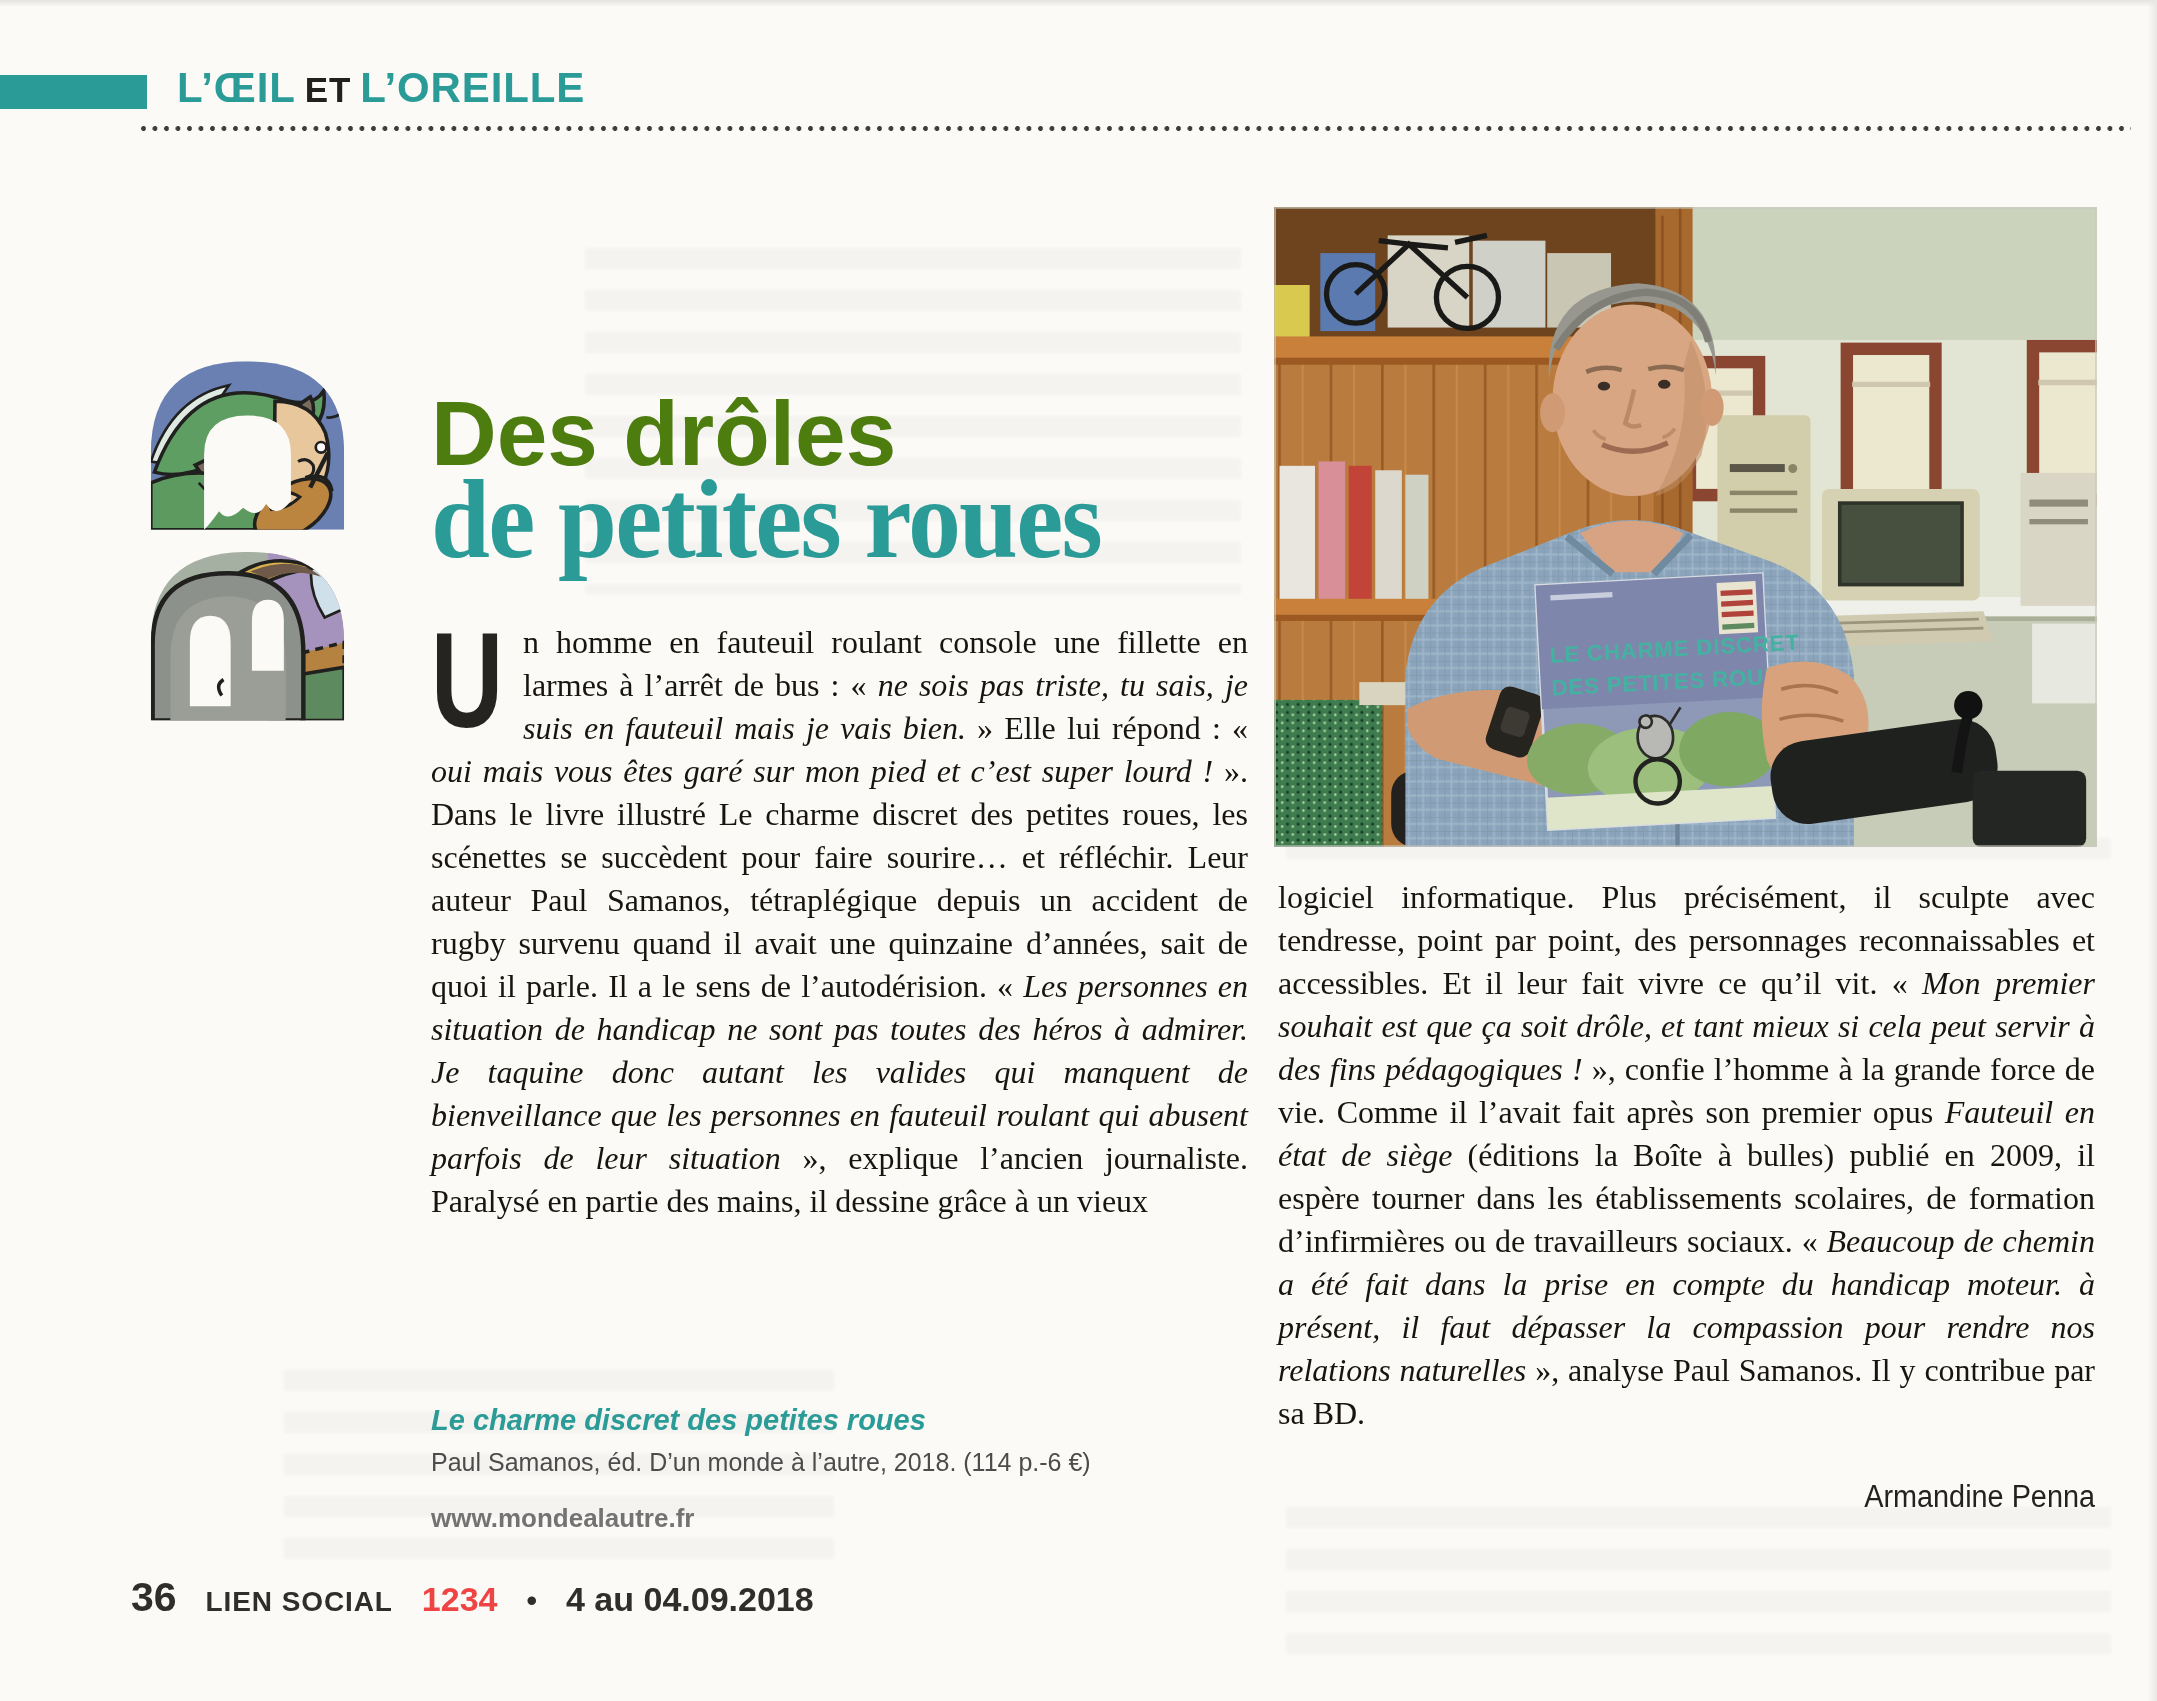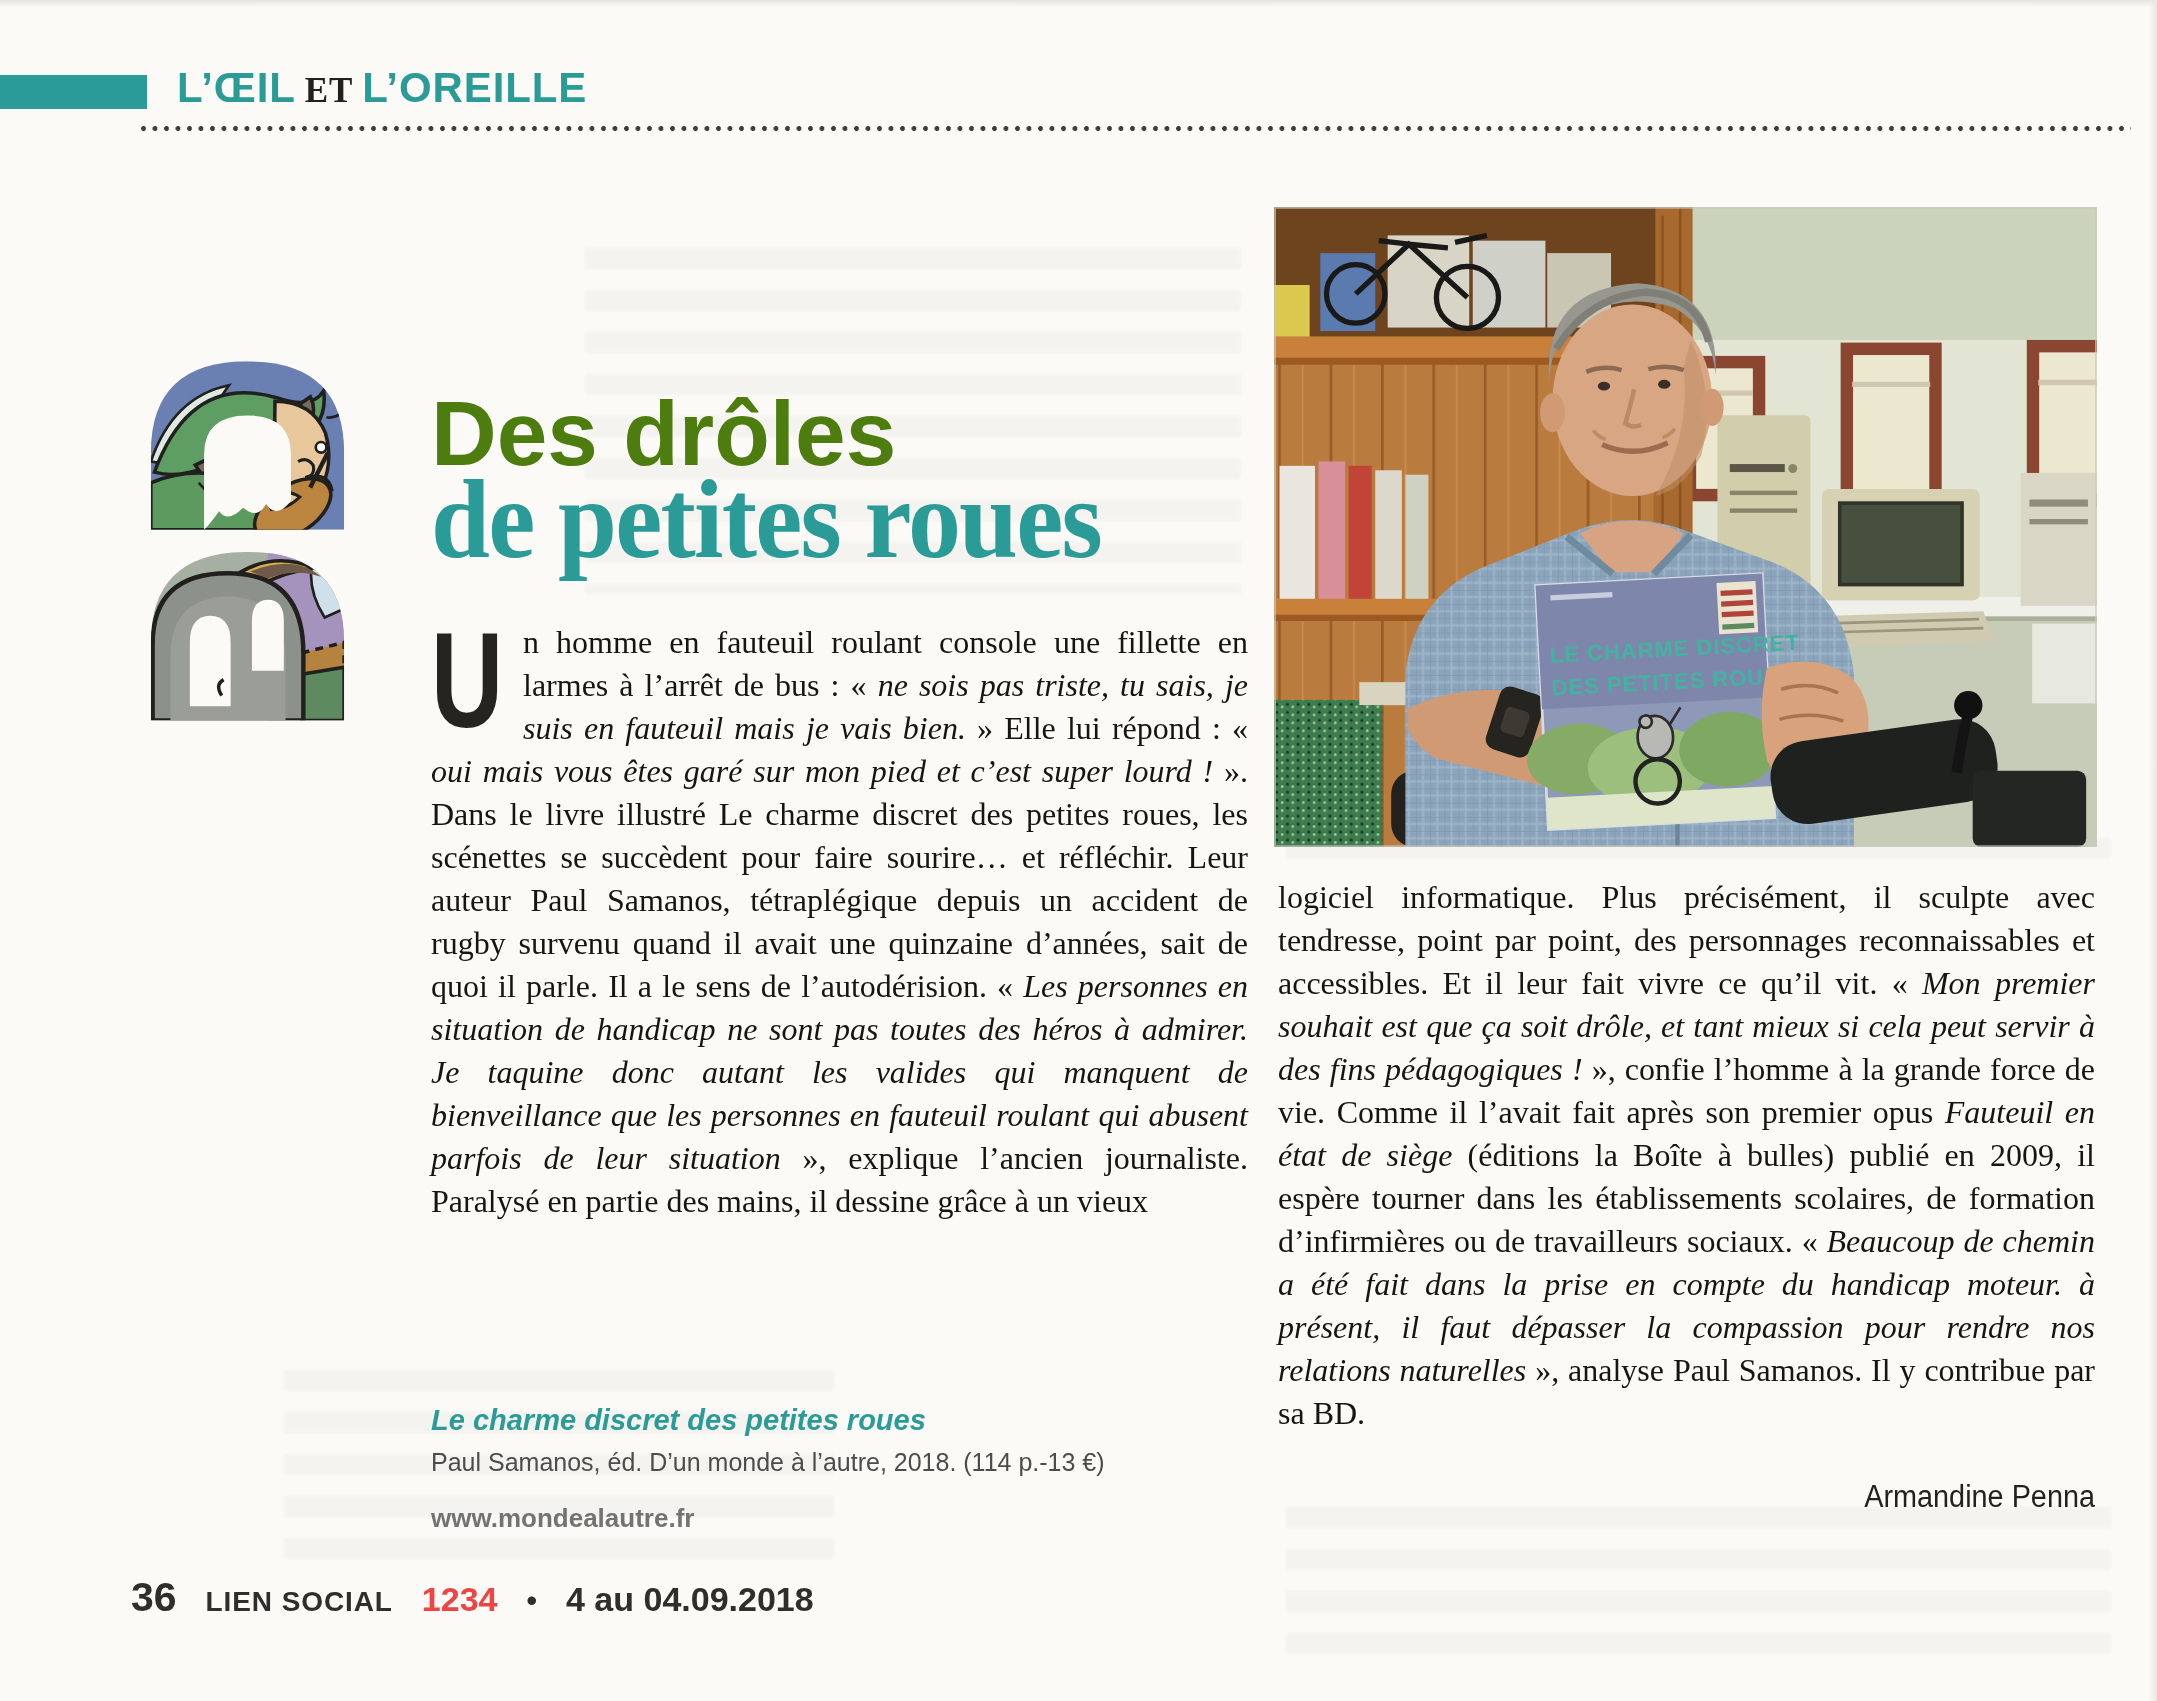--- a/index.html
+++ b/index.html
@@ -6,21 +6,21 @@
   .page{position:relative;width:2157px;height:1701px;background:#fbfaf6;overflow:hidden;
         font-family:"Liberation Serif",serif;color:#161412;}
   .edge-top{position:absolute;left:0;top:0;width:100%;height:7px;
             background:linear-gradient(#e4e3df,rgba(0,0,0,0));}
   .edge-right{position:absolute;right:0;top:0;width:8.9px;height:100%;
             background:linear-gradient(to left,#e8e7e3,rgba(0,0,0,0));}
   
   .kicker-bar{position:absolute;left:0;top:75px;width:147px;height:34px;background:#2a9b97;}
   .kicker{position:absolute;left:177px;top:64px;font-family:"Liberation Sans",sans-serif;
           font-weight:bold;font-size:42px;letter-spacing:0.9px;color:#2a9b97;white-space:nowrap;}
-  .kicker .et{color:#20201e;font-size:35px;margin:0 8.9px;font-family:Liberation Serif, serif;}
+  .kicker .et{color:#20201e;font-size:35px;margin:0 8.9px;}
   .dotrule{position:absolute;left:140px;top:123px;width:1991px;height:10.6px;background-repeat:repeat-x;
            background-image:radial-gradient(circle at 3.5px 5.3px,#3d3d3b 2.1px,rgba(0,0,0,0) 2.7px);
            background-size:11.5px 10.6px;}
   
   .ghost{position:absolute;pointer-events:none;opacity:.35;filter:blur(1.8px);
          background:repeating-linear-gradient(to bottom,rgba(90,95,100,.13) 0 21px,rgba(0,0,0,0) 21px 42px);}
   
   .title1{position:absolute;left:431px;top:358px;font-family:"Liberation Sans",sans-serif;
           font-weight:bold;font-size:91px;color:#4d7c0f;letter-spacing:0;white-space:nowrap;margin-top:24px;}
   .title2{position:absolute;left:431px;top:456px;font-family:"Liberation Serif",serif;
@@ -266,21 +266,21 @@
   </div>
 
   <div class="bodycol col2">
     <span><span>logiciel informatique. Plus précisément, il sculpte avec tendresse, point par point, des personnages reconnaissables et accessibles. Et il leur fait vivre ce qu’il vit. « </span><span class="it">Mon premier souhait est que ça soit drôle, et tant mieux si cela peut servir à des fins pédagogiques ! </span><span>», confie l’homme à la grande force de vie. Comme il l’avait fait après son premier opus </span><span class="it">Fauteuil en état de siège</span><span> (éditions la Boîte à bulles) publié en 2009, il espère tourner dans les établissements scolaires, de formation d’infirmières ou de travailleurs sociaux. « </span><span class="it">Beaucoup de chemin a été fait dans la prise en compte du handicap moteur. à présent, il faut dépasser la compassion pour rendre nos relations naturelles</span><span> », analyse Paul Samanos. Il y contribue par sa BD.</span></span>
   </div>
 
   <div class="byline">Armandine Penna</div>
 
   <div class="bookinfo">
     <div class="btitle">Le charme discret des petites roues</div>
-    <div class="bdetails">Paul Samanos, éd. D’un monde à l’autre, 2018. (114 p.-13 €)</div>
+    <div class="bdetails">Paul Samanos, éd. D’un monde à l’autre, 2018. (114 p.-6 €)</div>
     <div class="bsite">www.mondealautre.fr</div>
   </div>
 
   <div class="footer">
     <span class="pnum">36</span>
     <span class="mag">LIEN SOCIAL</span>
     <span class="issue">1234</span>
     <span class="sep">•</span>
     <span class="dates">4 au 04.09.2018</span>
   </div>

